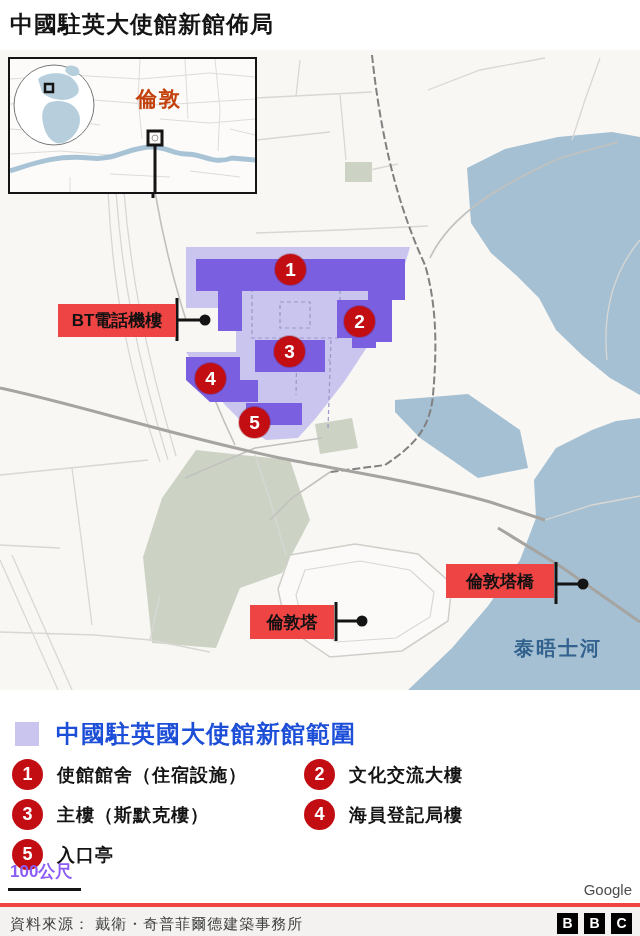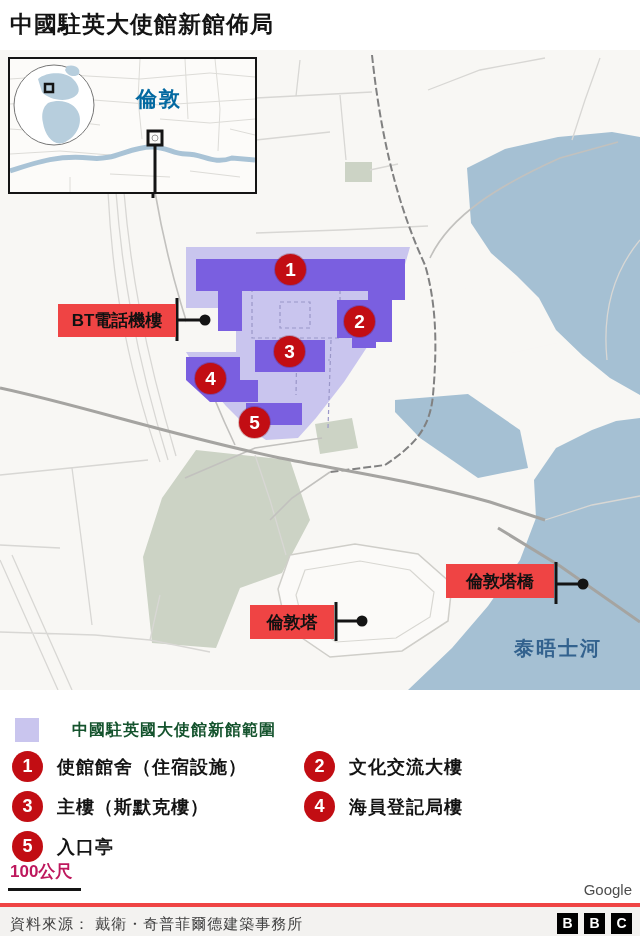--- a/index.html
+++ b/index.html
@@ -23,34 +23,34 @@
            display:flex;align-items:center;justify-content:center;white-space:nowrap;}
   .co-bt{left:58px;top:254px;width:118px;height:33px;}
   .co-tb{left:446px;top:514px;width:108px;height:34px;}
   .co-t{left:250px;top:555px;width:84px;height:34px;}
   .water-label{position:absolute;left:514px;top:585px;width:104px;color:#33628e;
                font-weight:700;font-size:20px;letter-spacing:2px;}
 
   
   #inset{position:absolute;left:8px;top:7px;width:245px;height:133px;background:#fcfbf9;
          border:2px solid #141414;overflow:hidden;}
-  .inset-city{position:absolute;left:126px;top:26px;font-size:21px;font-weight:700;color:#0369a1;letter-spacing:2px;}
+  .inset-city{position:absolute;left:126px;top:26px;font-size:21px;font-weight:700;color:#c2410c;letter-spacing:2px;}
 
   
   #legend{position:absolute;left:0;top:690px;width:640px;padding:28px 0 0 12px;box-sizing:border-box;background:#fff;}
   .legend-row{display:flex;align-items:center;margin-bottom:9px;}
   .legend-item{display:flex;align-items:center;width:292px;}
   .legend-item.col2{width:auto;}
   .swatch{width:24px;height:24px;background:#c9c5ee;margin:0 3px;}
   .lg-circle{flex:0 0 31px;width:31px;height:31px;border-radius:50%;background:#c20d13;color:#fff;
              font-size:18px;font-weight:700;line-height:31px;text-align:center;}
   .lg-label{margin-left:14px;font-size:18px;font-weight:600;color:#141414;letter-spacing:1px;}
-  .area-label{margin-left:30px;font-size:16px;font-weight:600;color:#14532d;letter-spacing:1px;}
+  .area-label{margin-left:14px;font-size:24px;font-weight:600;color:#1d4ed8;letter-spacing:1px;}
 
-  .scale-text{position:absolute;left:10px;top:860px;font-size:17px;font-weight:600;color:#be185d;}
+  .scale-text{position:absolute;left:10px;top:860px;font-size:17px;font-weight:600;color:#8b5cf6;}
   .scale-bar{position:absolute;left:8px;top:888px;width:73px;height:3px;background:#141414;}
   .google{position:absolute;right:8px;top:881px;font-size:15px;color:#4d4d4d;}
 
   
   #footer{position:absolute;left:0;top:903px;width:640px;height:33px;background:#f3f2f0;
           border-top:4px solid #ef4444;box-sizing:border-box;}
   .source{position:absolute;left:10px;top:8px;font-size:15px;color:#3f3f3f;letter-spacing:1px;}
   .bbc{position:absolute;right:8px;top:6px;display:flex;gap:6px;}
   .bbc-block{width:21px;height:21px;background:#000;color:#fff;font-size:14px;font-weight:700;
              line-height:21px;text-align:center;}

